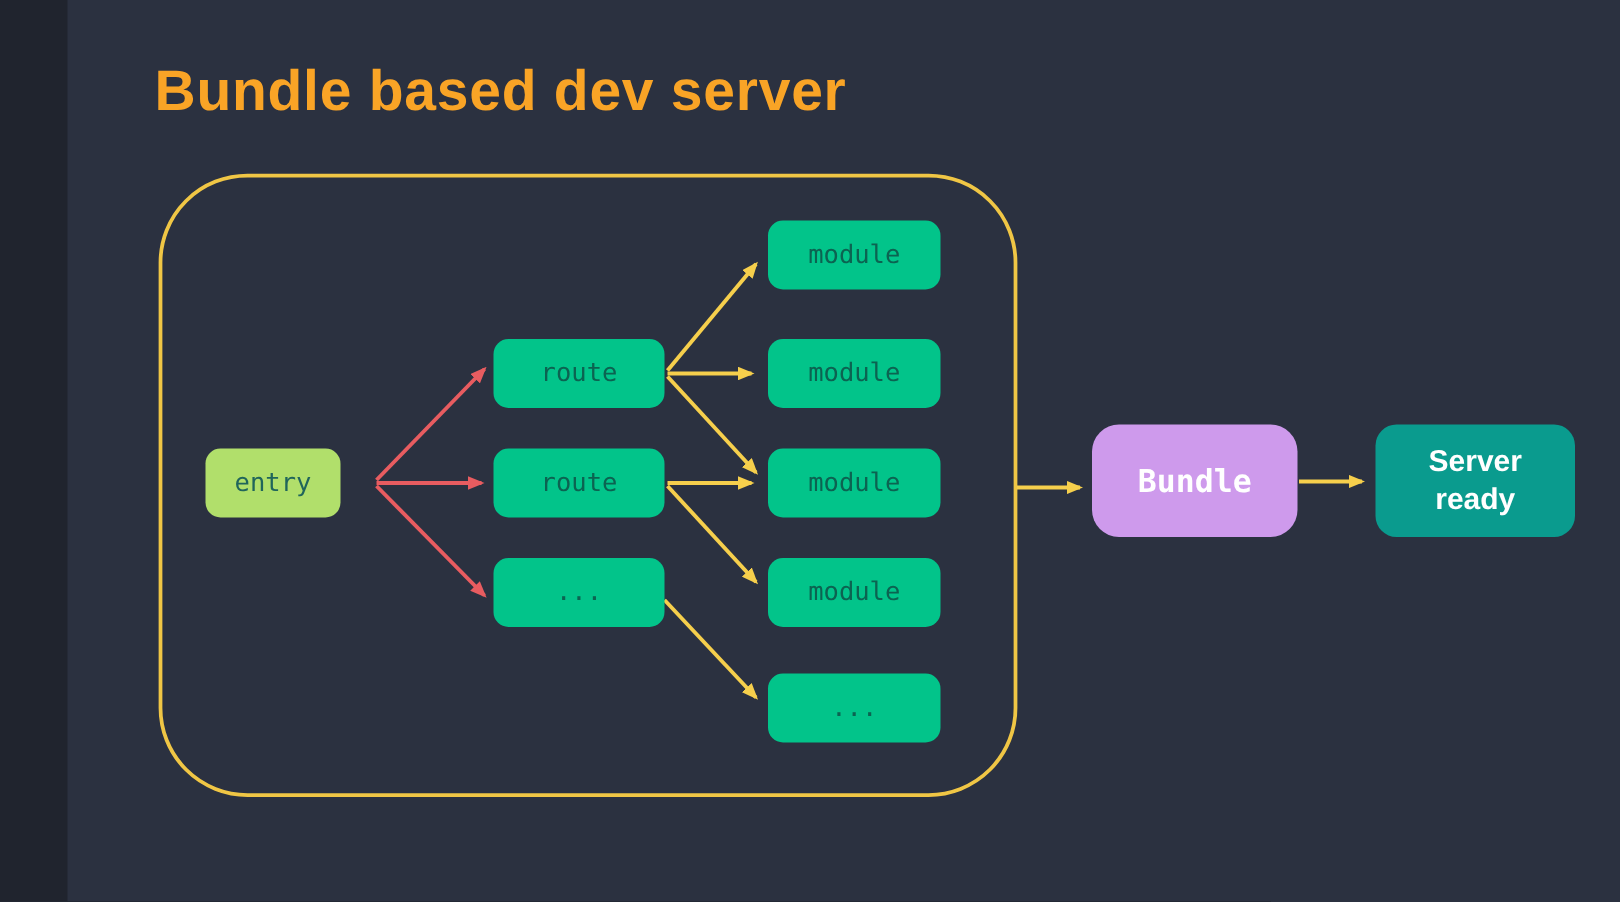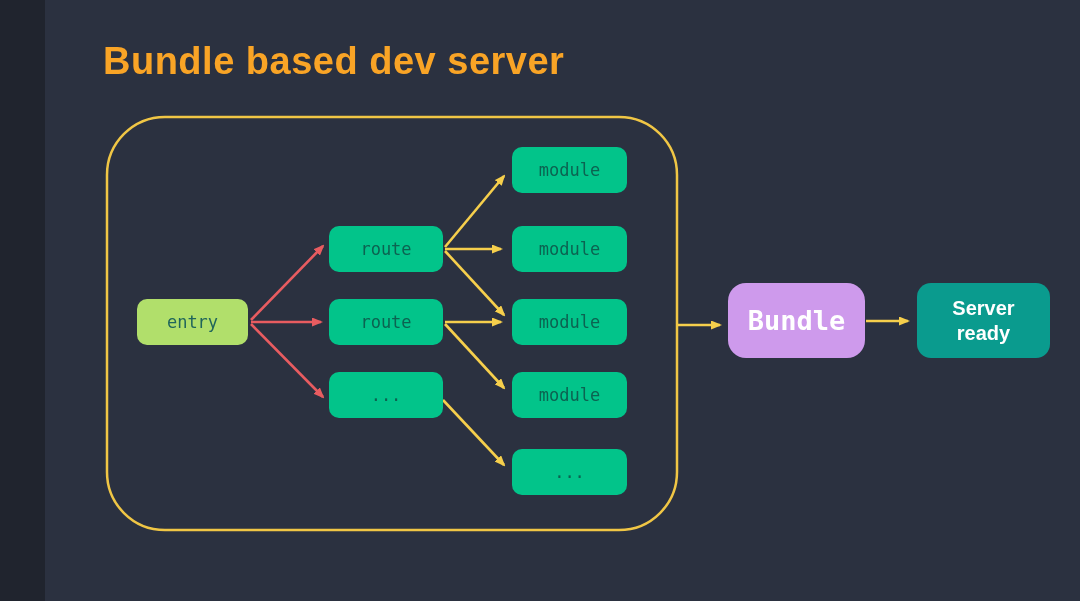--- a/index.html
+++ b/index.html
@@ -46,34 +46,34 @@
   .arrow-r{stroke:var(--arrow-red);stroke-width:2.6;fill:none;}
   .node{
     position:absolute;
     display:flex;align-items:center;justify-content:center;
     text-align:center;
     font-family:"DejaVu Sans Mono", monospace;
     font-size:17px;
     border-radius:10px;
   }
   .node--entry{
-    left:92px;top:299px;width:111px;height:46px;
+    left:92px;top:299px;width:90px;height:46px;
     background:var(--entry-fill);color:var(--entry-text);
   }
   .node--green{
     width:114px;height:46px;left:284px;
     background:var(--node-green-fill);color:var(--node-text-dark);justify-content:center;
   }
   .node--module{left:467px;width:115px;}
   .r1{top:226px}.r2{top:299px}.r3{top:372px}
   .m1{top:147px}.m2{top:226px}.m3{top:299px}.m4{top:372px}.m5{top:449px}
   .node--bundle{
     left:683px;top:283px;width:137px;height:75px;
     background:var(--bundle-fill);color:var(--white-text);
-    font-weight:bold;font-size:27px;
+    font-weight:bold;font-size:21px;
     border-radius:18px;
   }
   .node--server{
     left:872px;top:283px;width:133px;height:75px;
     background:var(--server-fill);color:var(--white-text);
     font-family:"Liberation Sans", sans-serif;
     font-weight:bold;font-size:20px;line-height:1.25;
     border-radius:14px;
   }
   .node--server .wrap{display:inline-block;width:92px;}

